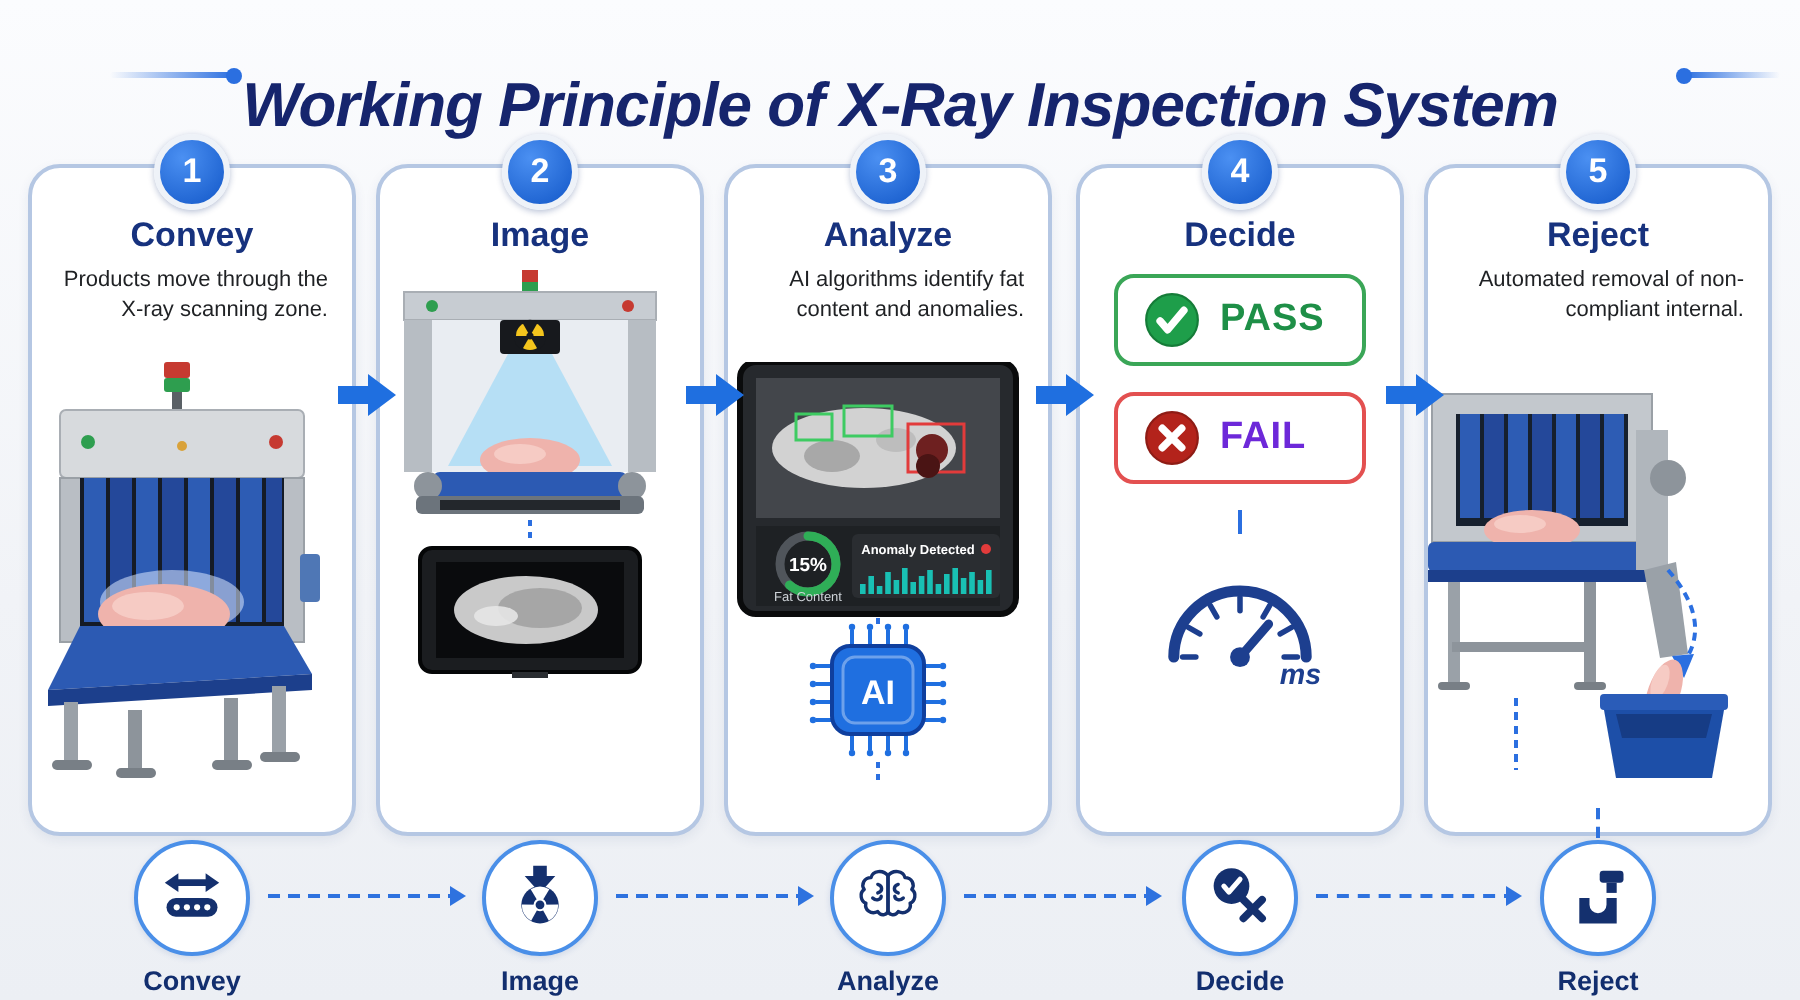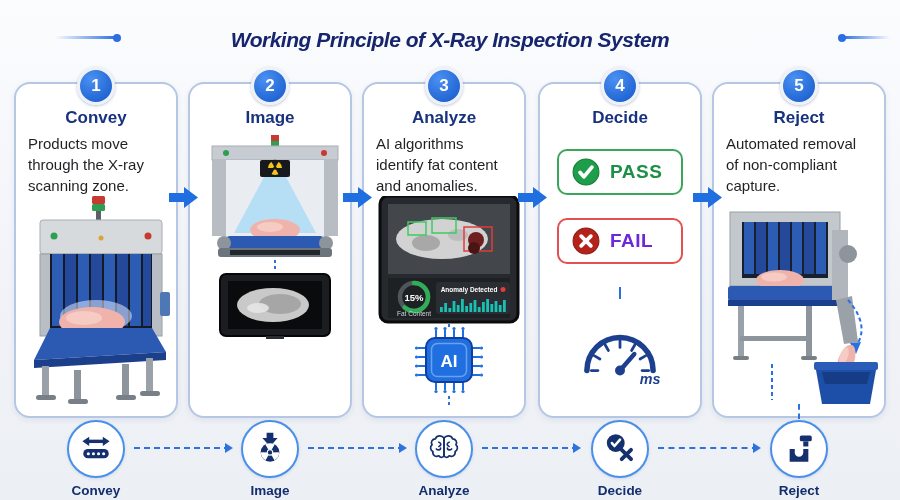--- a/index.html
+++ b/index.html
@@ -4,21 +4,21 @@
 <style>
   html,body{margin:0;padding:0;}
   body{
     width:900px;height:500px;position:relative;overflow:hidden;
     background:linear-gradient(180deg,#fbfcfe 0%,#f1f3f7 60%,#eceff4 100%);
     font-family:"Liberation Sans",sans-serif;
   }
   
   .title{
     position:absolute;top:14px;left:0;right:0;text-align:center;
-    font-size:21px;font-weight:bold;font-style:italic;color:#16256d;
+    font-size:31px;font-weight:bold;font-style:italic;color:#16256d;
     letter-spacing:-0.5px;
   }
   .deco{position:absolute;top:36px;height:3px;border-radius:2px;background:linear-gradient(90deg,rgba(43,111,224,0),#2b6fe0);}
   .deco.left{left:55px;width:62px;}
   .deco.right{left:842px;width:48px;background:linear-gradient(90deg,#2b6fe0,rgba(43,111,224,0));}
   .deco::after{content:"";position:absolute;top:-2.5px;width:8px;height:8px;border-radius:50%;background:#2b6fe0;}
   .deco.left::after{right:-4px;}
   .deco.right::after{left:-4px;}
   
   .card{
@@ -32,29 +32,29 @@
   .badge{
     position:absolute;top:-17px;left:50%;transform:translateX(-50%);
     width:32px;height:32px;border-radius:50%;
     background:radial-gradient(circle at 35% 28%,#4b90f2,#1257c8);
     color:#fff;font-weight:bold;font-size:17px;
     display:flex;align-items:center;justify-content:center;
     border:3px solid #eef2f8;box-shadow:0 1px 3px rgba(20,50,120,.3);
   }
   .step-title{margin:24px 0 5px;font-size:17px;font-weight:bold;color:#17327e;}
   .step-desc{
-    font-size:15px;color:#1f2124;text-align:left;line-height:1.4;
+    font-size:11px;color:#1f2124;text-align:right;line-height:1.4;
     padding:0 12px;min-height:48px;
   }
-  .illus{flex:1;width:100%;display:flex;flex-direction:column;align-items:flex-end;}
+  .illus{flex:1;width:100%;display:flex;flex-direction:column;align-items:flex-start;}
   
   .gap-arrow{position:absolute;top:186px;width:29px;height:23px;}
   .ga1{left:169px;} .ga2{left:343px;} .ga3{left:518px;} .ga4{left:693px;}
   
-  .c4-body{display:flex;flex-direction:column;align-items:center;gap:23px;margin-top:16px;}
+  .c4-body{display:flex;flex-direction:column;align-items:center;gap:13px;margin-top:4px;}
   .result-badge{
     display:flex;align-items:center;gap:10px;background:#fff;
     border:2px solid;border-radius:10px;padding:7px 13px;width:96px;box-sizing:content-box;
   }
   .result-badge.pass{border-color:#3aa657;}
   .result-badge.fail{border-color:#e35050;}
   .result-text{font-size:19px;font-weight:bold;letter-spacing:.5px;}
   .pass .result-text{color:#1e8f47;}
   .fail .result-text{color:#6d28d9;}
   .vdash{width:0;height:12px;border-left:2px dashed #2b6fe0;}
@@ -290,21 +290,21 @@
       <line x1="40" y1="44" x2="53" y2="29" stroke="#1d3f8f" stroke-width="4" stroke-linecap="round"></line>
       <circle cx="40" cy="44" r="4.5" fill="#1d3f8f"></circle>
       <text x="58" y="56" font-size="13" font-weight="bold" font-style="italic" fill="#1d3f8f">ms</text>
     </svg>
   </div>
 </div>
 
 <div class="card c5">
   <div class="badge">5</div>
   <div class="step-title">Reject</div>
-  <div class="step-desc">Automated removal of non-compliant capture.</div>
+  <div class="step-desc">Automated removal of non-compliant internal.</div>
   <div class="illus">
     <svg width="156" height="210" viewBox="0 0 156 210">
       <rect x="2" y="16" width="110" height="74" fill="#c3c8cd" stroke="#9aa0a6"></rect>
       <rect x="14" y="26" width="86" height="56" fill="#16202e"></rect>
       <g>
         <rect x="16" y="26" width="10" height="52" fill="#2d5cb4"></rect>
           <rect x="28" y="26" width="10" height="52" fill="#24489a"></rect>
         <rect x="40" y="26" width="10" height="52" fill="#2d5cb4"></rect>
           <rect x="52" y="26" width="10" height="52" fill="#24489a"></rect>
         <rect x="64" y="26" width="10" height="52" fill="#2d5cb4"></rect>

